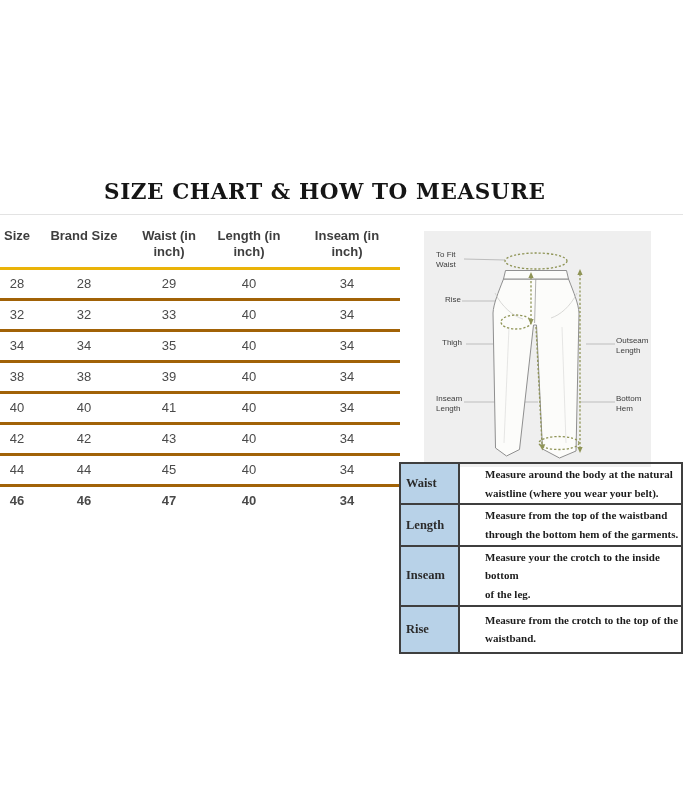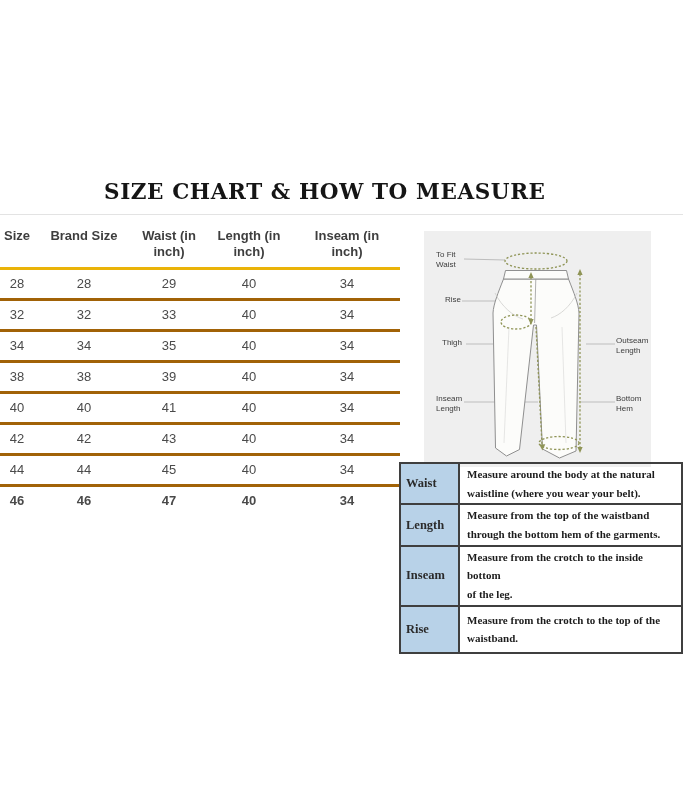--- a/index.html
+++ b/index.html
@@ -50,21 +50,21 @@
   .def-table tr:nth-child(1){height:37px;}
   .def-table tr:nth-child(2){height:36px;}
   .def-table tr:nth-child(3){height:33px;}
   .def-table tr:nth-child(4){height:47px;}
   .def-table .term{
     width:52px;background:var(--accent-blue,#b8d2e8);font-weight:bold;font-size:12.5px;
     color:#2b2b2b;padding:0 0 0 5px;vertical-align:middle;
   }
   .def-table .def{
     font-weight:bold;font-size:11px;line-height:1.7;color:#1c1c1c;
-    padding:1px 2px 1px 7px;vertical-align:middle;white-space:pre-line;
+    padding:1px 2px 1px 25px;vertical-align:middle;white-space:pre-line;
   }
 </style>
 </head>
 <body>
 
 <div class="page">
 
   <h1 class="title">SIZE CHART &amp; HOW TO MEASURE</h1>
   <div class="top-rule"></div>
 
@@ -198,21 +198,21 @@
         <td class="def">Measure around the body at the natural
 waistline (where you wear your belt).</td>
       </tr>
       <tr>
         <td class="term">Length</td>
         <td class="def">Measure from the top of the waistband
 through the bottom hem of the garments.</td>
       </tr>
       <tr>
         <td class="term">Inseam</td>
-        <td class="def">Measure from the crotch to the inside bottom
+        <td class="def">Measure your the crotch to the inside bottom
 of the leg.</td>
       </tr>
       <tr>
         <td class="term">Rise</td>
         <td class="def">Measure from the crotch to the top of the
 waistband.</td>
       </tr>
     </tbody>
   </table>
 

